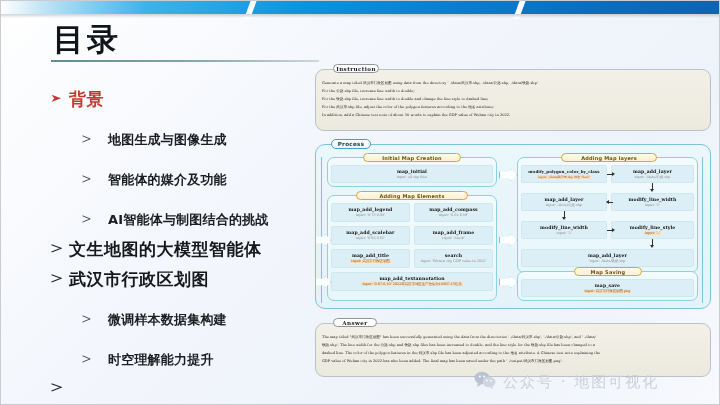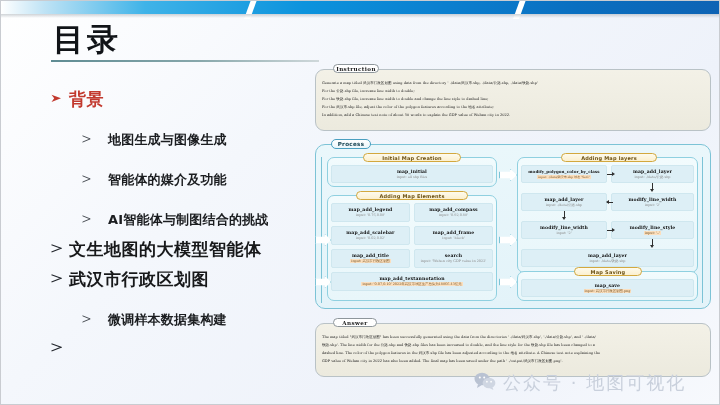--- a/index.html
+++ b/index.html
@@ -119,21 +119,21 @@
   .hhead{position:absolute;width:0;height:0;border-top:2px solid transparent;border-bottom:2px solid transparent;border-left:3px solid #2f2f2f;}
   .chev{
     position:absolute;background:#ffffff;border:1px solid #7cc3d6;
     clip-path:polygon(0% 22%,62% 22%,62% 0%,100% 50%,62% 100%,62% 78%,0% 78%);
   }
   .railv{position:absolute;background:#7cc3d6;width:1px;}
   
   #watermark{
     position:absolute;left:473px;top:370px;display:flex;align-items:center;
     font-family:"DejaVu Sans","Liberation Sans",sans-serif;
-    font-size:18px;color:#c9d0dc;letter-spacing:2px;font-weight:500;
+    font-size:15px;color:#c9d0dc;letter-spacing:2px;font-weight:500;
     white-space:nowrap;
   }
   #wmicon{margin-right:7px;display:block;}
 </style>
 </head>
 <body>
 
 <div id="slide">
 
   <div id="banner">
@@ -204,20 +204,28 @@
     <div class="row l2">
       <span class="bullet">
         <svg width="9" height="8" viewBox="0 0 9 8">
             <path d="M0.5 0.8 L8.2 3.9 L0.5 7.1" fill="none" stroke="#3a3f46" stroke-width="0.9"></path>
           </svg>
       </span>
       <span class="txt">微调样本数据集构建</span>
     </div>
 
 
+    <div class="row l2">
+      <span class="bullet">
+        <svg width="9" height="8" viewBox="0 0 9 8">
+            <path d="M0.5 0.8 L8.2 3.9 L0.5 7.1" fill="none" stroke="#3a3f46" stroke-width="0.9"></path>
+          </svg>
+      </span>
+      <span class="txt">时空理解能力提升</span>
+    </div>
 
     <div class="row l1" style="margin-top:4px;">
       <span class="bullet">
         <svg width="11" height="9" viewBox="0 0 11 9">
             <path d="M0.5 0.8 L10 4.3 L0.5 7.9" fill="none" stroke="#22262c" stroke-width="1.1"></path>
           </svg>
       </span>
     </div>
 
   </div>

